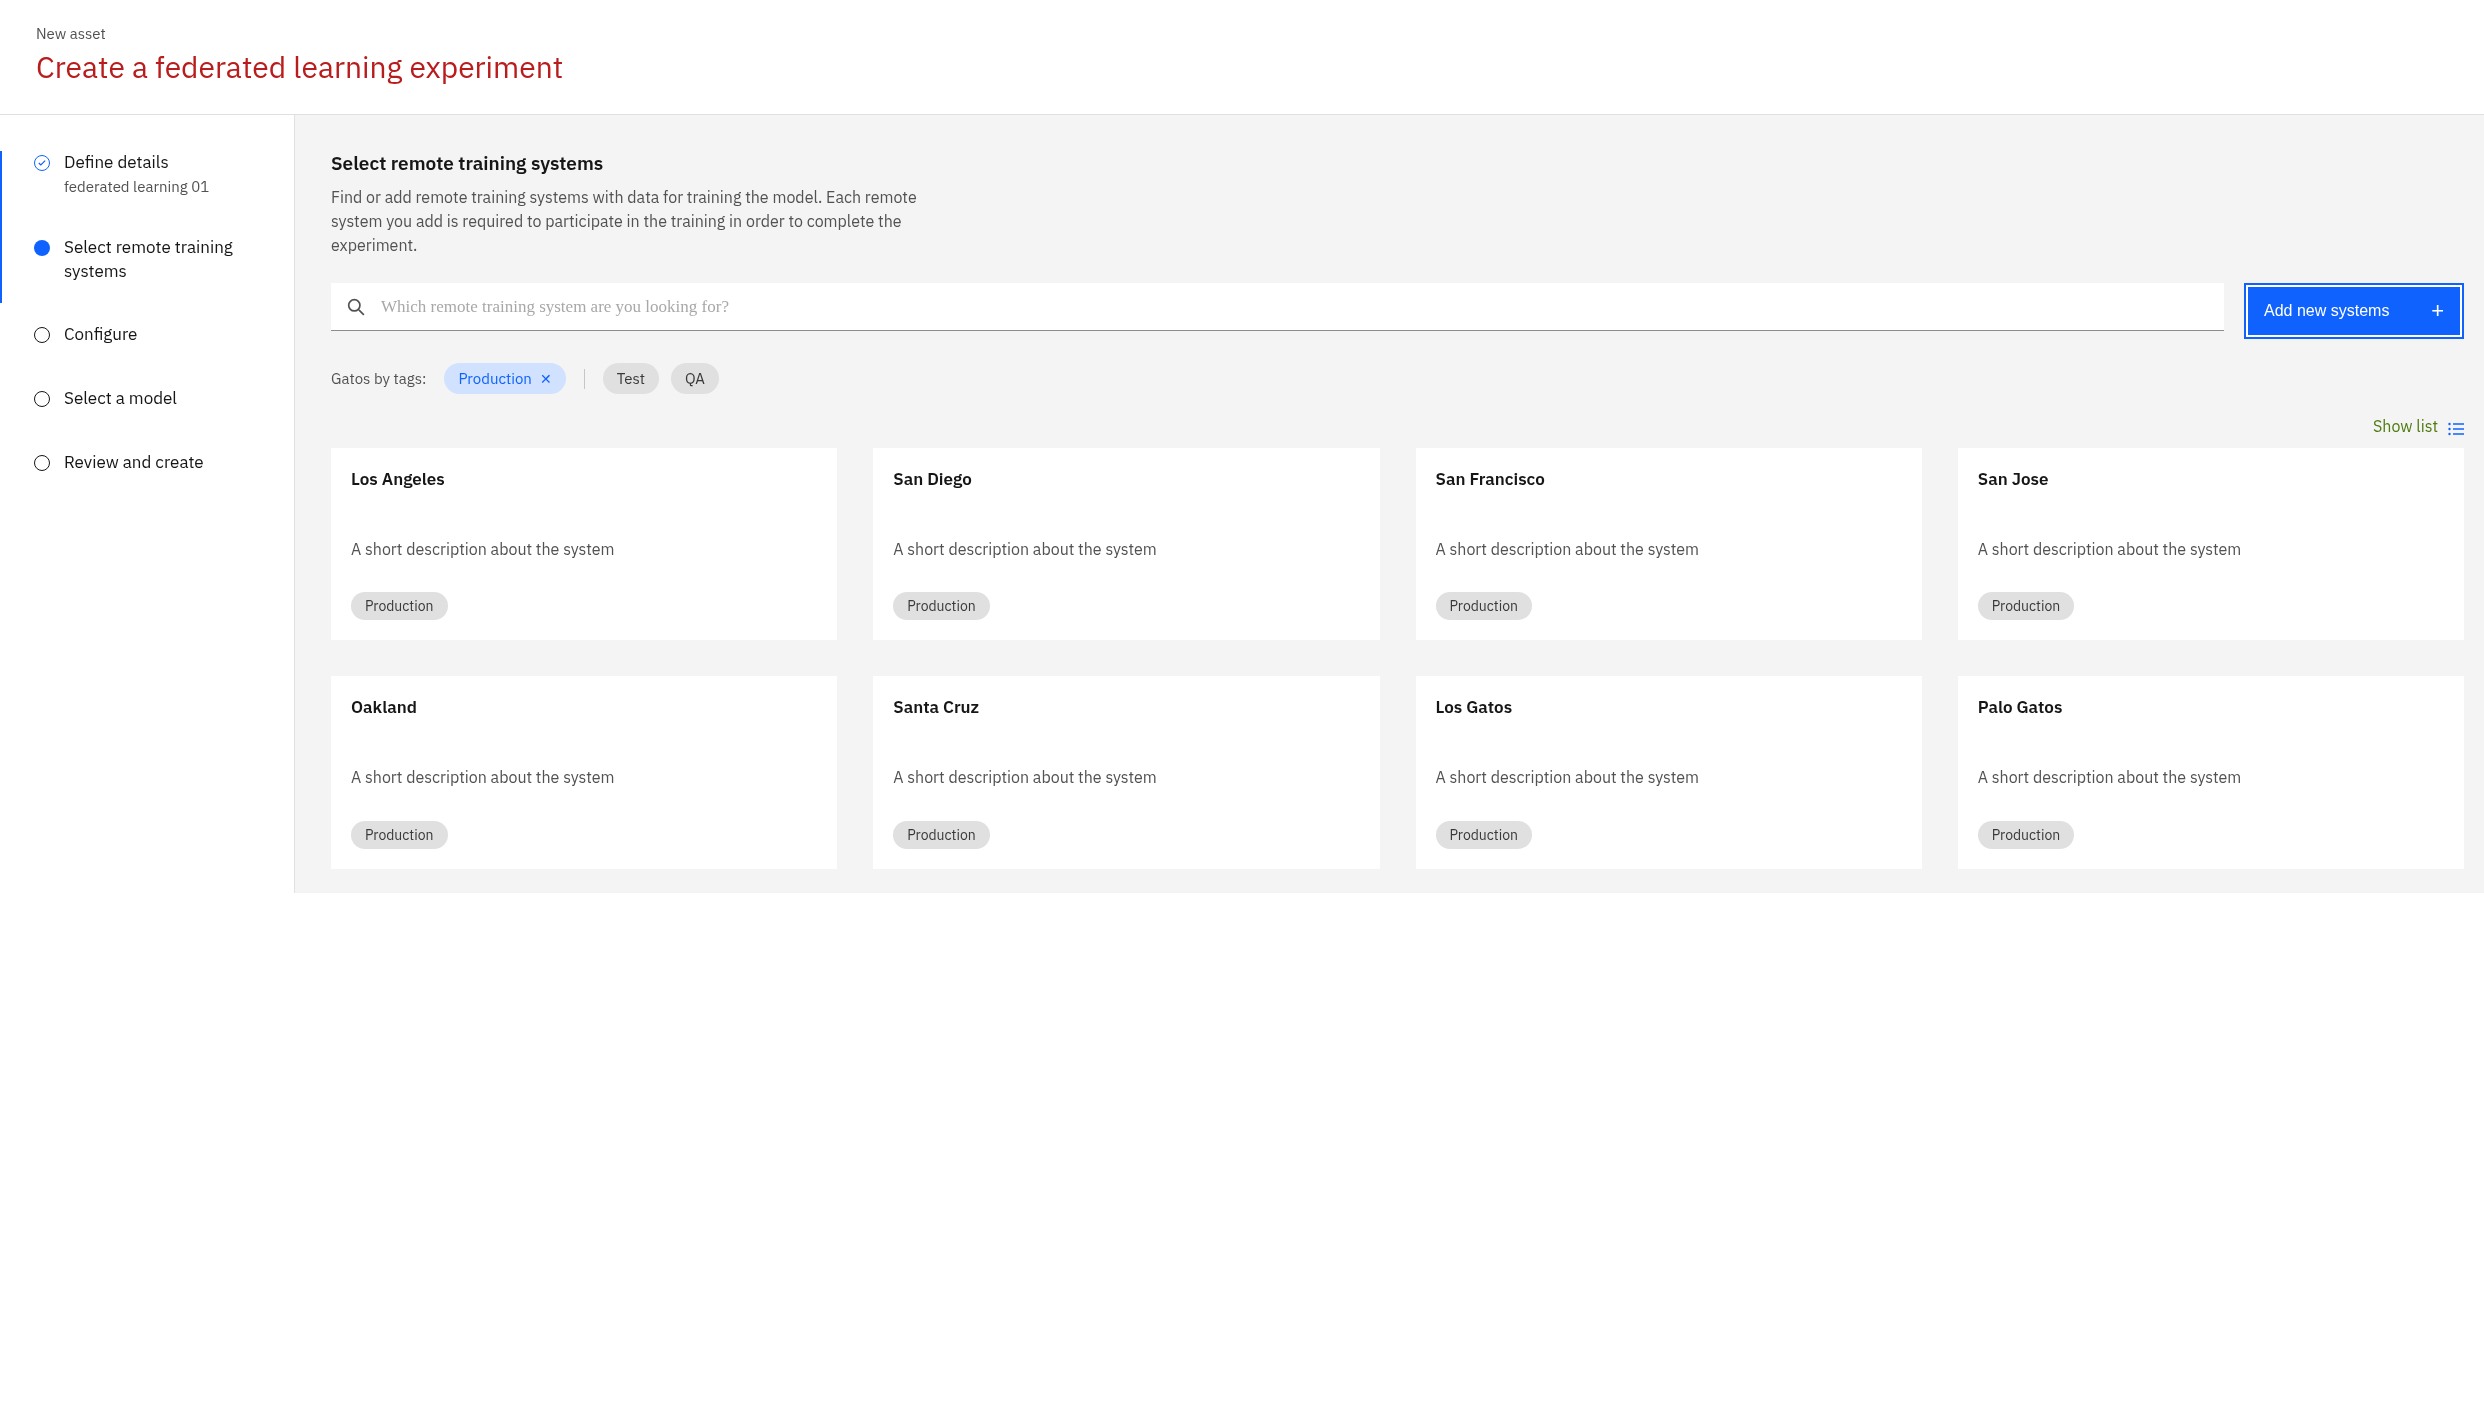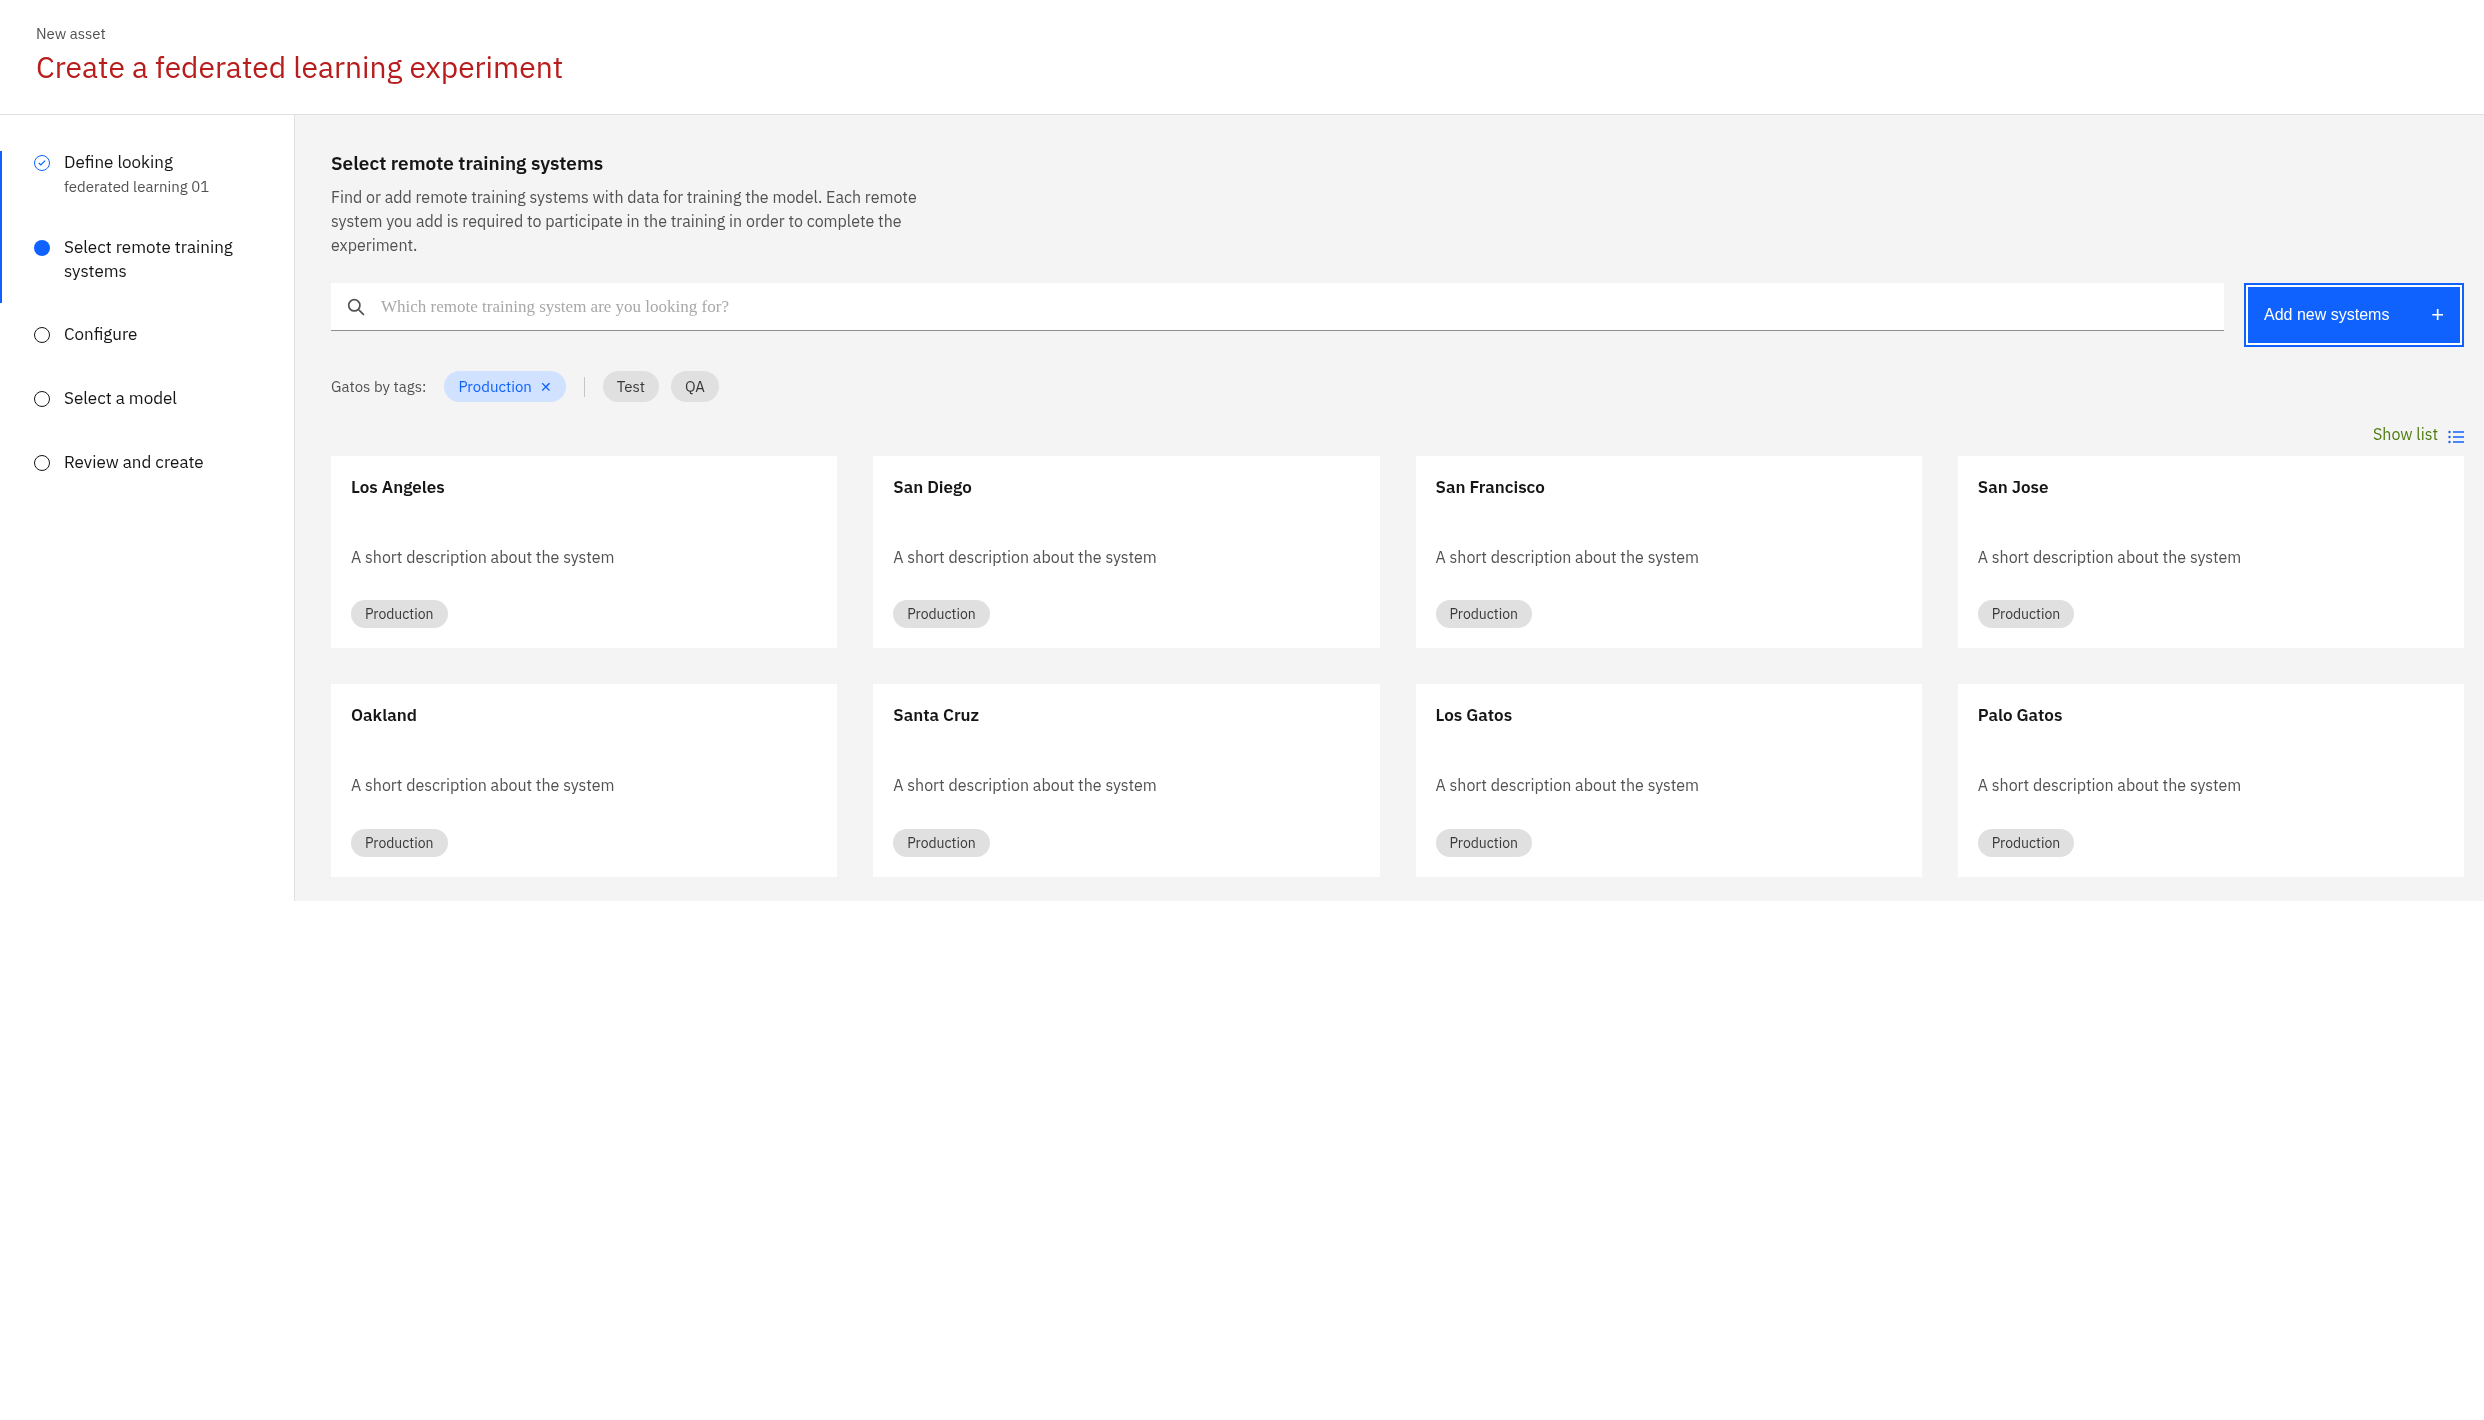--- a/index.html
+++ b/index.html
@@ -143,21 +143,21 @@
     .search-input::placeholder {
       color: #a8a8a8;
     }
     .add-button {
       background: #0f62fe;
       color: #ffffff;
       border: 2px solid #0f62fe;
       outline: 2px solid #ffffff;
       outline-offset: -4px;
       padding: 0 18px;
-      height: 64px;
+      height: 56px;
       font-size: 16px;
       display: flex;
       align-items: center;
       justify-content: space-between;
       gap: 40px;
       cursor: pointer;
       min-width: 220px;
     }
     .add-button-icon {
       font-size: 22px;
@@ -259,21 +259,21 @@
 <div class="layout">
   <aside class="sidebar">
     <div class="step-list">
       <div class="step-item completed">
         <div class="step-indicator completed">
           <svg viewBox="0 0 10 8" fill="none">
               <path d="M1 4 L3.5 6.5 L9 1" stroke="#0f62fe" stroke-width="1.5"></path>
             </svg>
         </div>
         <div>
-          <div class="step-label">Define looking</div>
+          <div class="step-label">Define details</div>
           <div class="step-sublabel">federated learning 01</div>
         </div>
       </div>
       <div class="step-item active">
         <div class="step-indicator active"></div>
         <div>
           <div class="step-label">Select remote training systems</div>
         </div>
       </div>
       <div class="step-item">

